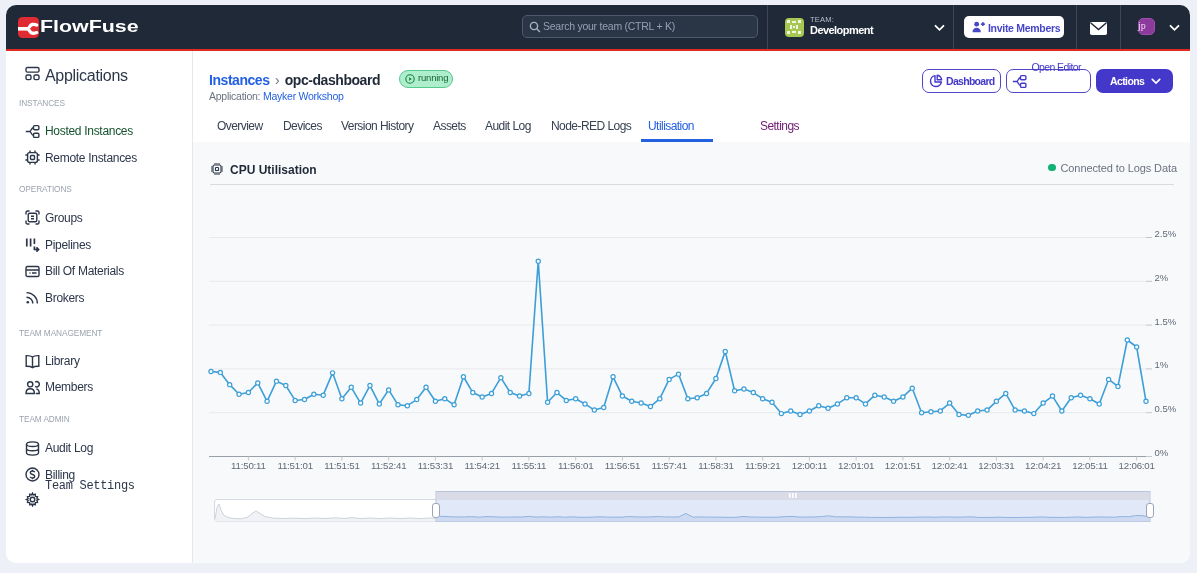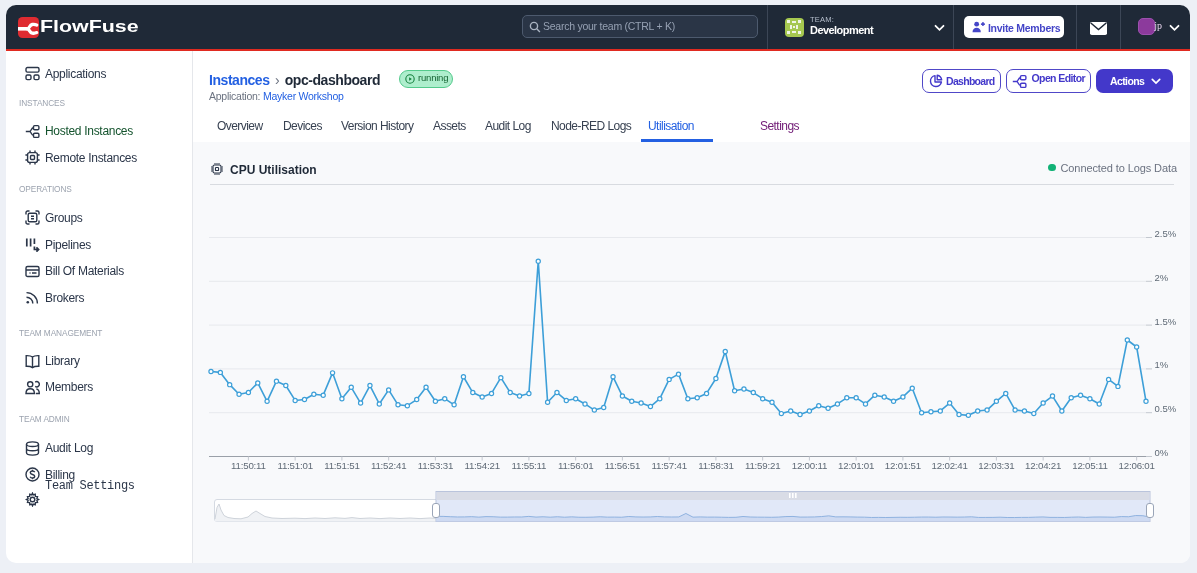--- a/index.html
+++ b/index.html
@@ -58,32 +58,32 @@
     <rect x="10.9" y="1.1" width="1.8" height="4.4" rx="0.5"></rect>
   </svg>
 <div class="abs" style="left:988px;top:22px;font-size:10.5px;letter-spacing:-0.3px;font-weight:bold;color:#4546c8;">Invite Members</div>
 
 <svg class="abs" style="left:1089.5px;top:21.5px;" width="17" height="13" viewBox="0 0 17 13">
     <rect x="0" y="0" width="17" height="13" rx="1.8" fill="#fff"></rect>
     <path d="M0.8 1 L8.5 7.6 L16.2 1" fill="none" stroke="#1f2937" stroke-width="1.5"></path>
   </svg>
 
 <div class="abs" style="left:1138px;top:18px;width:16.5px;height:16.5px;background:#8c3a9c;border-radius:5px;border:1px solid #9c4fae;"></div>
-<div class="abs" style="left:1138px;top:19.5px;width:24px;text-align:right;color:#e9d5ef;font-family:'Liberation Serif',serif;font-size:10px;">jp</div>
+<div class="abs" style="left:1138px;top:19.5px;width:24px;text-align:left;color:#e9d5ef;font-family:'Liberation Serif',serif;font-size:10px;">jp</div>
 <svg class="abs" style="left:1169px;top:23.5px;" width="11" height="8" viewBox="0 0 11 8" fill="none" stroke="#fff" stroke-width="1.8" stroke-linecap="round">
     <path d="M1.5 1.8 L5.5 5.8 L9.5 1.8"></path>
   </svg>
 
 <div class="abs" style="left:192px;top:50.5px;width:1px;height:512.5px;background:#e5e7eb;"></div>
 <svg width="15" height="15" viewBox="0 0 15 15" fill="none" stroke="#2b3649" stroke-width="1.4" style="position:absolute;left:25px;top:66.0px;">
     <rect x="1" y="1.5" width="13" height="4.6" rx="1.4"></rect>
     <rect x="1" y="9" width="5" height="4.6" rx="1.4"></rect>
     <rect x="9" y="9" width="5" height="4.6" rx="1.4"></rect>
   </svg>
-<div class="abs" style="left:45px;top:66.5px;font-size:12px;letter-spacing:-0.3px;color:#2b3649;">Applications</div>
+<div class="abs" style="left:45px;top:66.5px;font-size:16px;letter-spacing:-0.3px;color:#2b3649;">Applications</div>
 <div class="abs" style="left:19px;top:97.6px;font-size:8.3px;color:#9ca3af;letter-spacing:-0.1px;">INSTANCES</div>
 <svg width="15" height="15" viewBox="0 0 15 15" fill="none" stroke="#2b3649" stroke-width="1.4" style="position:absolute;left:25px;top:123.8px;">
     <path d="M0.8 7.5 H4.5 M4.5 7.5 C6.5 7.5 6 3.7 8.5 3.7 M4.5 7.5 C6.5 7.5 6 11.3 8.5 11.3"></path>
     <rect x="8.5" y="1.6" width="5.4" height="4.2" rx="1.2"></rect>
     <rect x="8.5" y="9.2" width="5.4" height="4.2" rx="1.2"></rect>
   </svg>
 <div class="abs" style="left:45px;top:124.3px;font-size:12px;letter-spacing:-0.3px;color:#14532d;">Hosted Instances</div>
 <svg width="15" height="15" viewBox="0 0 15 15" fill="none" stroke="#2b3649" stroke-width="1.4" style="position:absolute;left:25px;top:150.2px;">
     <rect x="2.6" y="2.6" width="9.8" height="9.8" rx="2"></rect>
     <rect x="5.5" y="5.5" width="4" height="4" rx="0.9"></rect>
@@ -150,21 +150,21 @@
     <path d="M6 1.6 A5.5 5.5 0 1 0 12.4 8 L6 8 Z" stroke-linejoin="round"></path>
     <path d="M8.2 1.3 A5.5 5.5 0 0 1 12.7 5.8 L8.2 5.8 Z" stroke-linejoin="round"></path>
   </svg>
 <div class="abs" style="left:946px;top:74.5px;font-size:10.5px;letter-spacing:-0.7px;font-weight:bold;color:#4338ca;">Dashboard</div>
 <div class="abs" style="left:1006px;top:69px;width:85px;height:24px;border:1px solid #5048c8;border-radius:7px;background:#fff;"></div>
 <svg class="abs" style="left:1012px;top:73.5px;" width="15" height="15" viewBox="0 0 15 15" fill="none" stroke="#4338ca" stroke-width="1.4">
     <path d="M0.8 7.5 H4.5 M4.5 7.5 C6.5 7.5 6 3.7 8.5 3.7 M4.5 7.5 C6.5 7.5 6 11.3 8.5 11.3"></path>
     <rect x="8.5" y="1.6" width="5.4" height="4.2" rx="1.2"></rect>
     <rect x="8.5" y="9.2" width="5.4" height="4.2" rx="1.2"></rect>
   </svg>
-<div class="abs" style="left:1031.5px;top:72px;font-size:10.5px;letter-spacing:-0.6px;font-weight:bold;color:#4338ca;">Open Editor</div>
+<div class="abs" style="left:1031.5px;top:61px;font-size:10.5px;letter-spacing:-0.6px;font-weight:normal;color:#4338ca;">Open Editor</div>
 <div class="abs" style="left:1096px;top:69px;width:77px;height:24px;background:#4338ca;border-radius:7px;"></div>
 <div class="abs" style="left:1110px;top:74.5px;font-size:10.5px;letter-spacing:-0.6px;font-weight:bold;color:#fff;">Actions</div>
 <svg class="abs" style="left:1151px;top:78px;" width="10" height="7" viewBox="0 0 10 7" fill="none" stroke="#fff" stroke-width="1.7" stroke-linecap="round">
     <path d="M1.3 1.3 L5 5 L8.7 1.3"></path>
   </svg>
 <div class="abs" style="left:217px;top:119px;font-size:12px;letter-spacing:-0.55px;color:#374151;">Overview</div>
 <div class="abs" style="left:283px;top:119px;font-size:12px;letter-spacing:-0.55px;color:#374151;">Devices</div>
 <div class="abs" style="left:341px;top:119px;font-size:12px;letter-spacing:-0.55px;color:#374151;">Version History</div>
 <div class="abs" style="left:433px;top:119px;font-size:12px;letter-spacing:-0.55px;color:#374151;">Assets</div>
 <div class="abs" style="left:485px;top:119px;font-size:12px;letter-spacing:-0.55px;color:#374151;">Audit Log</div>

